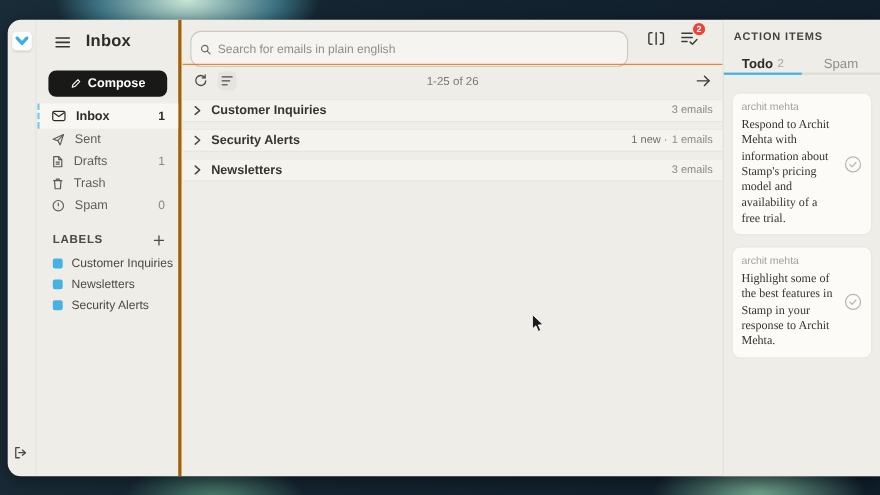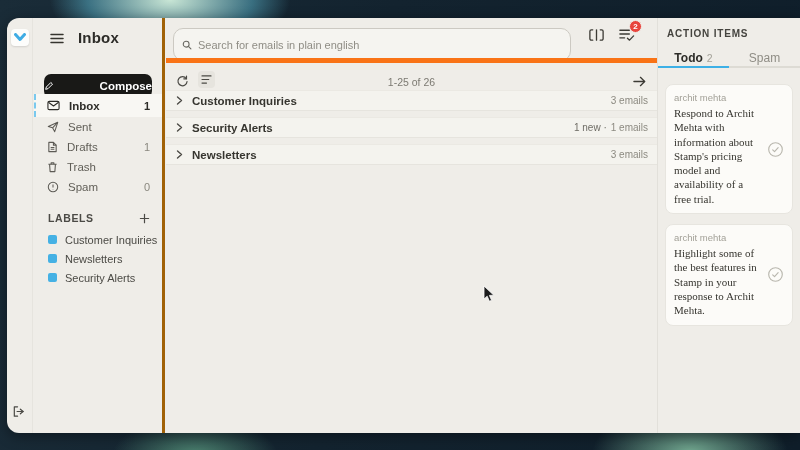--- a/index.html
+++ b/index.html
@@ -24,23 +24,23 @@
   
   .rail { position:absolute; left:0; top:0; bottom:0; width:26px; border-right:1px solid #e6e4de; }
   .logo { position:absolute; left:4px; top:11px; width:18px; height:17px; background:#fdfdfb;
           border-radius:4px; box-shadow:0 1px 2px rgba(0,0,0,.12); display:flex; align-items:center; justify-content:center; }
   .logout { position:absolute; left:5px; bottom:14px; width:14px; height:14px; color:#4b4a45; cursor:pointer; }
 
   
   .sidebar { position:absolute; left:27px; top:0; bottom:0; width:131px; border-right:3px solid #a16207; }
   .hamburger { position:absolute; left:16px; top:15px; color:#35342e; cursor:pointer; }
   .page-title { position:absolute; left:44px; top:11px; font-size:15px; font-weight:600; color:#2d2c28; letter-spacing:.2px; }
-  .compose { position:absolute; left:10px; right:10px; top:56px; height:24px; background:#191917; color:#fff;
+  .compose { position:absolute; left:10px; right:10px; top:46px; height:24px; background:#191917; color:#fff;
              border:none; border-radius:7px; font-size:11.5px; font-weight:600; font-family:inherit;
-             display:flex; align-items:center; justify-content:space-between; gap:6px; cursor:pointer; }
+             display:flex; align-items:center; justify-content:center; gap:6px; cursor:pointer; }
   .nav { position:absolute; left:0; right:0; top:76px; }
   .nav-item { height:20px; display:flex; align-items:center; gap:9px; padding:0 12px 0 13px;
               font-size:11.5px; color:#605e57; cursor:pointer; }
   .nav-item .cnt { margin-left:auto; font-size:11px; color:#8a887f; }
   .nav-item.active { height:23px; background:#f8f7f3; border-left:2px dashed #79c9ee; padding-left:11px;
                      color:#2d2c28; font-weight:700; }
   .nav-item.active .cnt { color:#2d2c28; font-weight:700; }
   .nav-item .ic { color:#5d5b55; }
   .nav-item.active .ic { color:#2d2c28; }
   .labels-head { position:absolute; left:0; right:0; top:194px; display:flex; align-items:center;
@@ -56,22 +56,22 @@
   .search { position:absolute; left:7px; top:10px; width:398px; height:33px; border:1px solid #ccc9c2;
             background:#f5f4f0; border-radius:10px; display:flex; align-items:center; gap:6px; padding:0 8px; }
   .search input { flex:1; border:none; outline:none; background:transparent; font-family:inherit;
                   font-size:11px; color:#55534d; }
   .search input::placeholder { color:#8f8d85; }
   .hdr-icons { position:absolute; right:22px; top:9px; display:flex; gap:13px; align-items:center; }
   .icon-btn { color:#3c3b35; cursor:pointer; position:relative; background:none; border:none; padding:0; }
   .badge { position:absolute; top:-7px; right:-7px; min-width:13px; height:13px; border-radius:7px;
            background:#e8453d; color:#fff; font-size:8px; font-weight:700; display:flex; align-items:center;
            justify-content:center; border:1.5px solid #efede8; }
-  .toolbar { position:absolute; left:0; right:0; top:40px; height:30px; border-top:5px solid #f97316;
-             display:flex; align-items:flex-end; padding:0 10px; }
+  .toolbar { position:absolute; left:0; right:0; top:40px; height:30px; border-top:1px solid #f97316;
+             display:flex; align-items:center; padding:0 10px; }
   .tb-refresh { color:#4b4a45; cursor:pointer; background:none; border:none; padding:0; }
   .tb-filter { width:17px; height:17px; margin-left:9px; background:#e6e4de; border:none; border-radius:4px;
                display:flex; align-items:center; justify-content:center; color:#4b4a45; cursor:pointer; }
   .pagination { position:absolute; left:50%; transform:translateX(-50%); font-size:10.5px; color:#7c7a72; }
   .tb-next { margin-left:auto; color:#3c3b35; cursor:pointer; background:none; border:none; padding:0; }
   .list { position:absolute; left:0; right:0; top:72px; }
   .group-row { height:21px; margin-bottom:6px; background:#f4f3ee; border-top:1px solid #ebe9e3;
                border-bottom:1px solid #e6e4de; display:flex; align-items:center; gap:9px;
                padding:0 9px 0 10px; cursor:pointer; }
   .group-row .chev { color:#4b4a45; }

